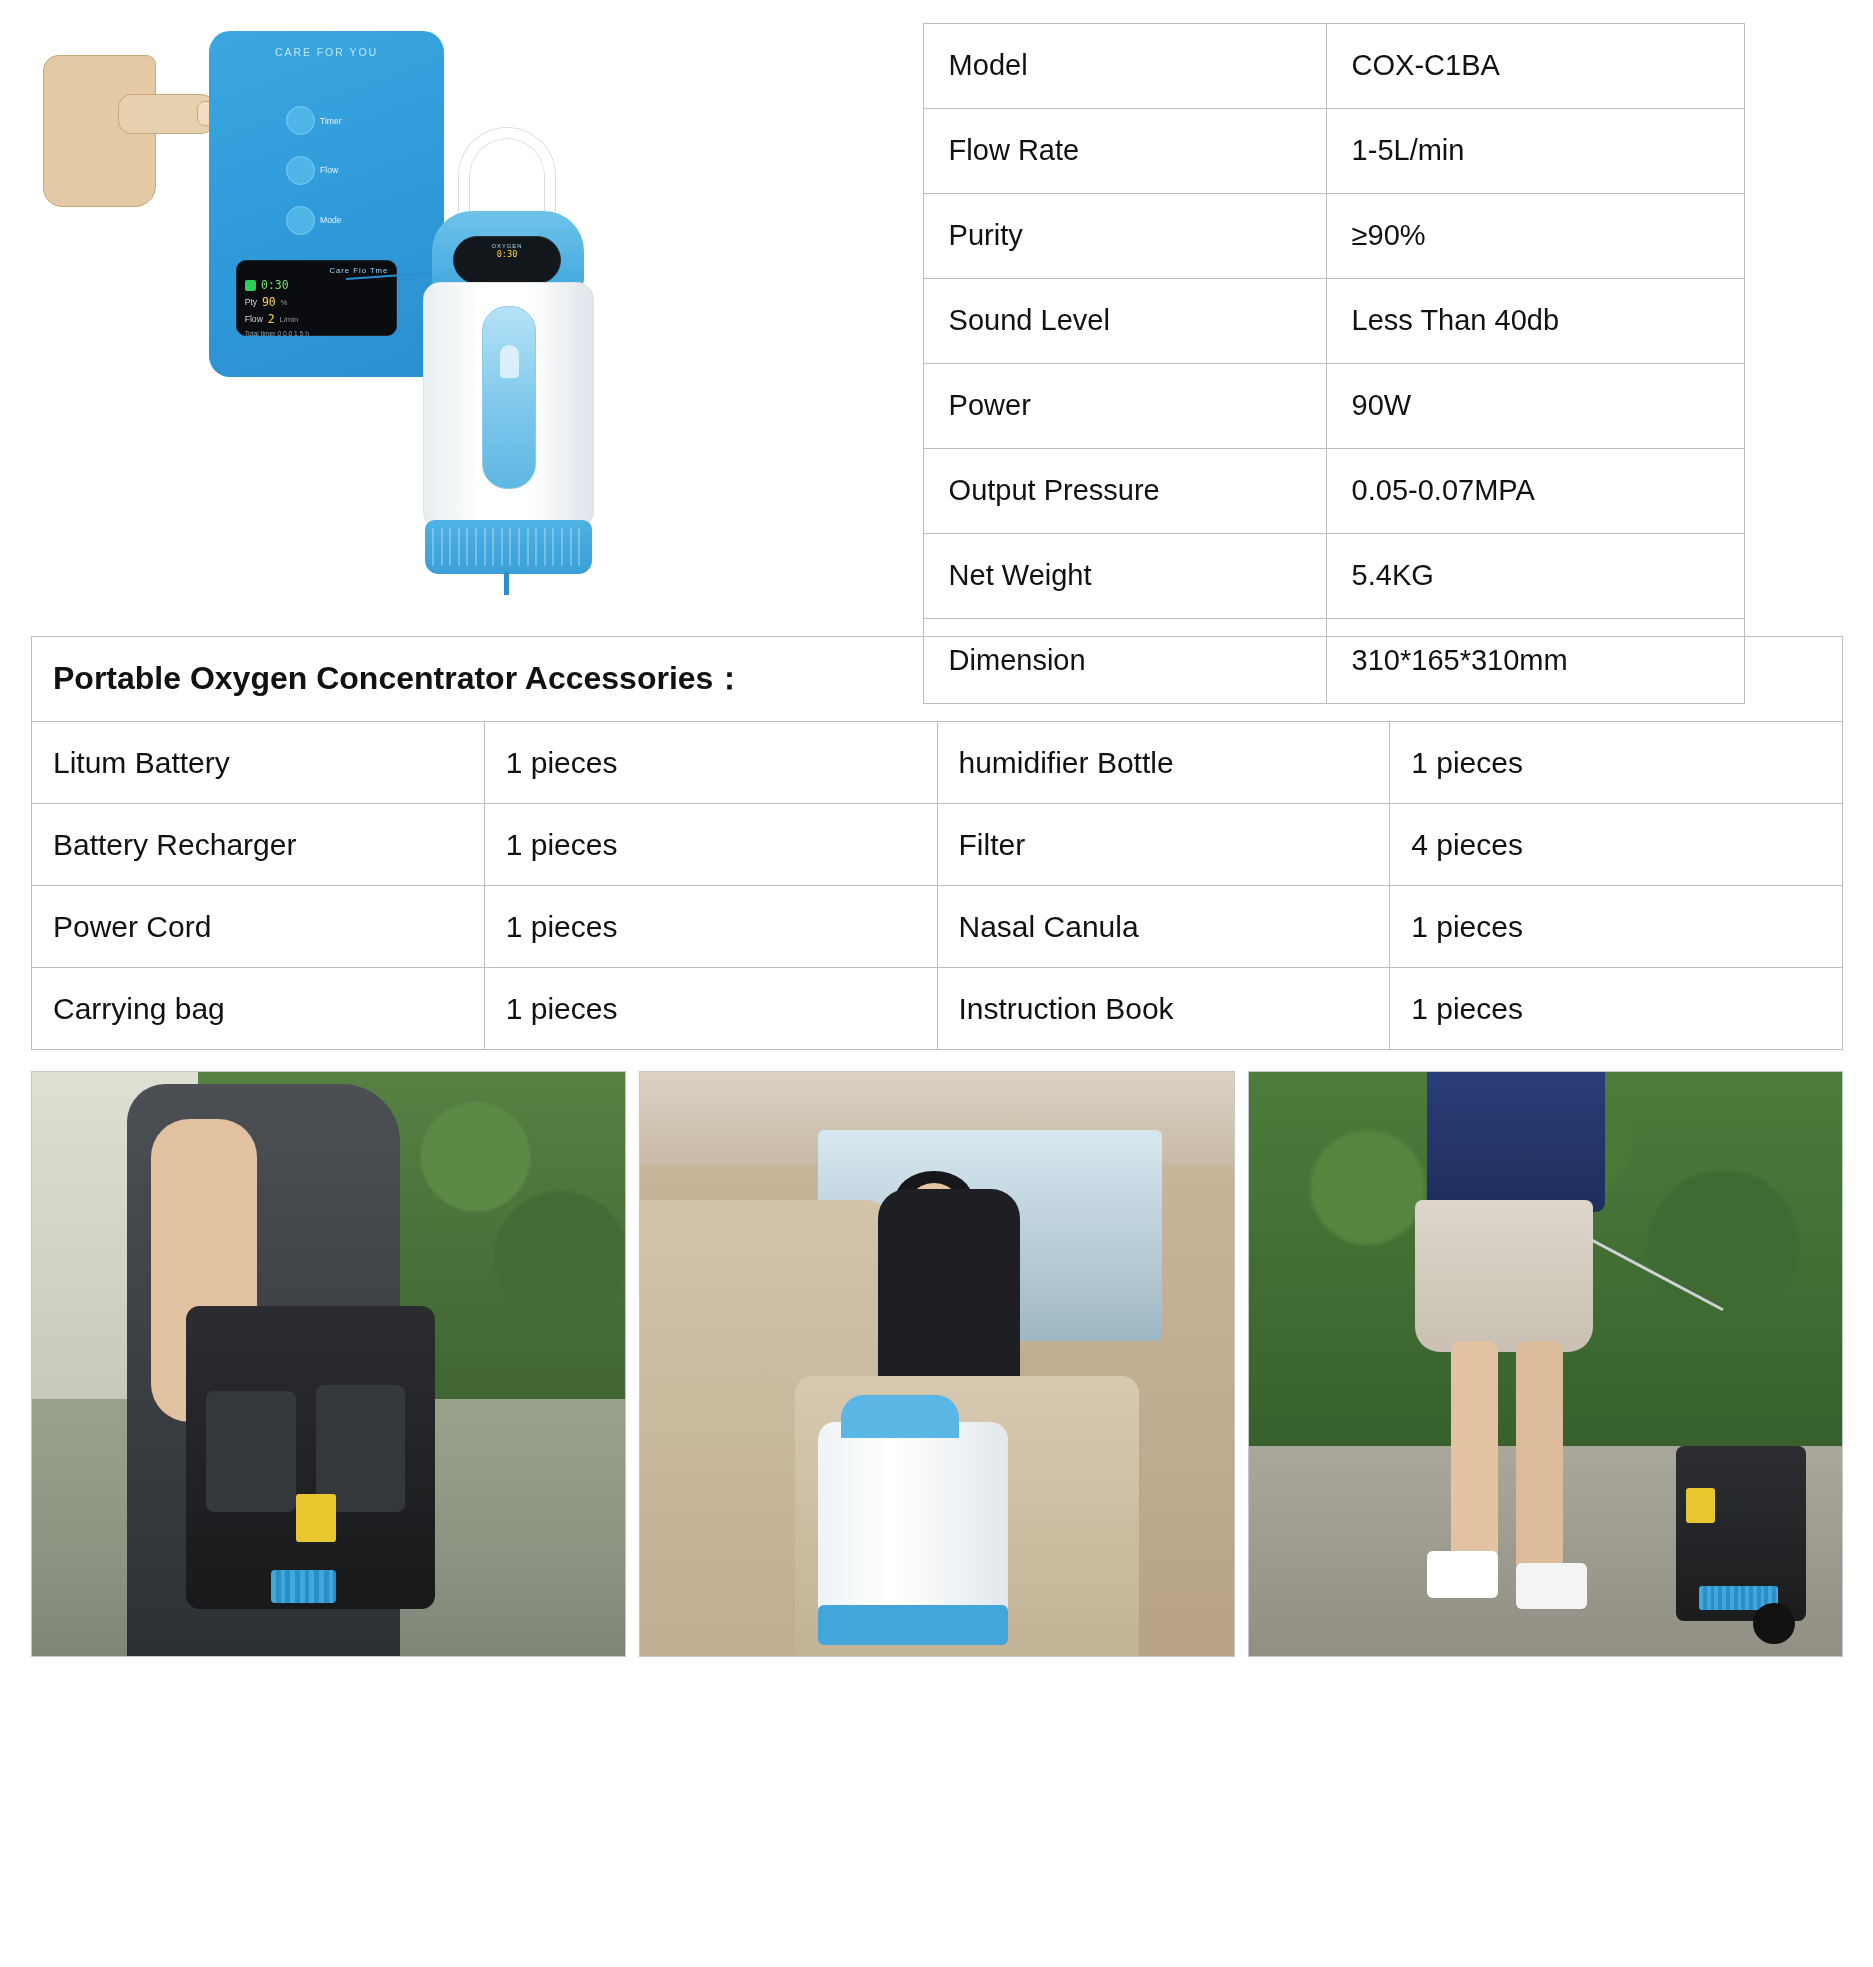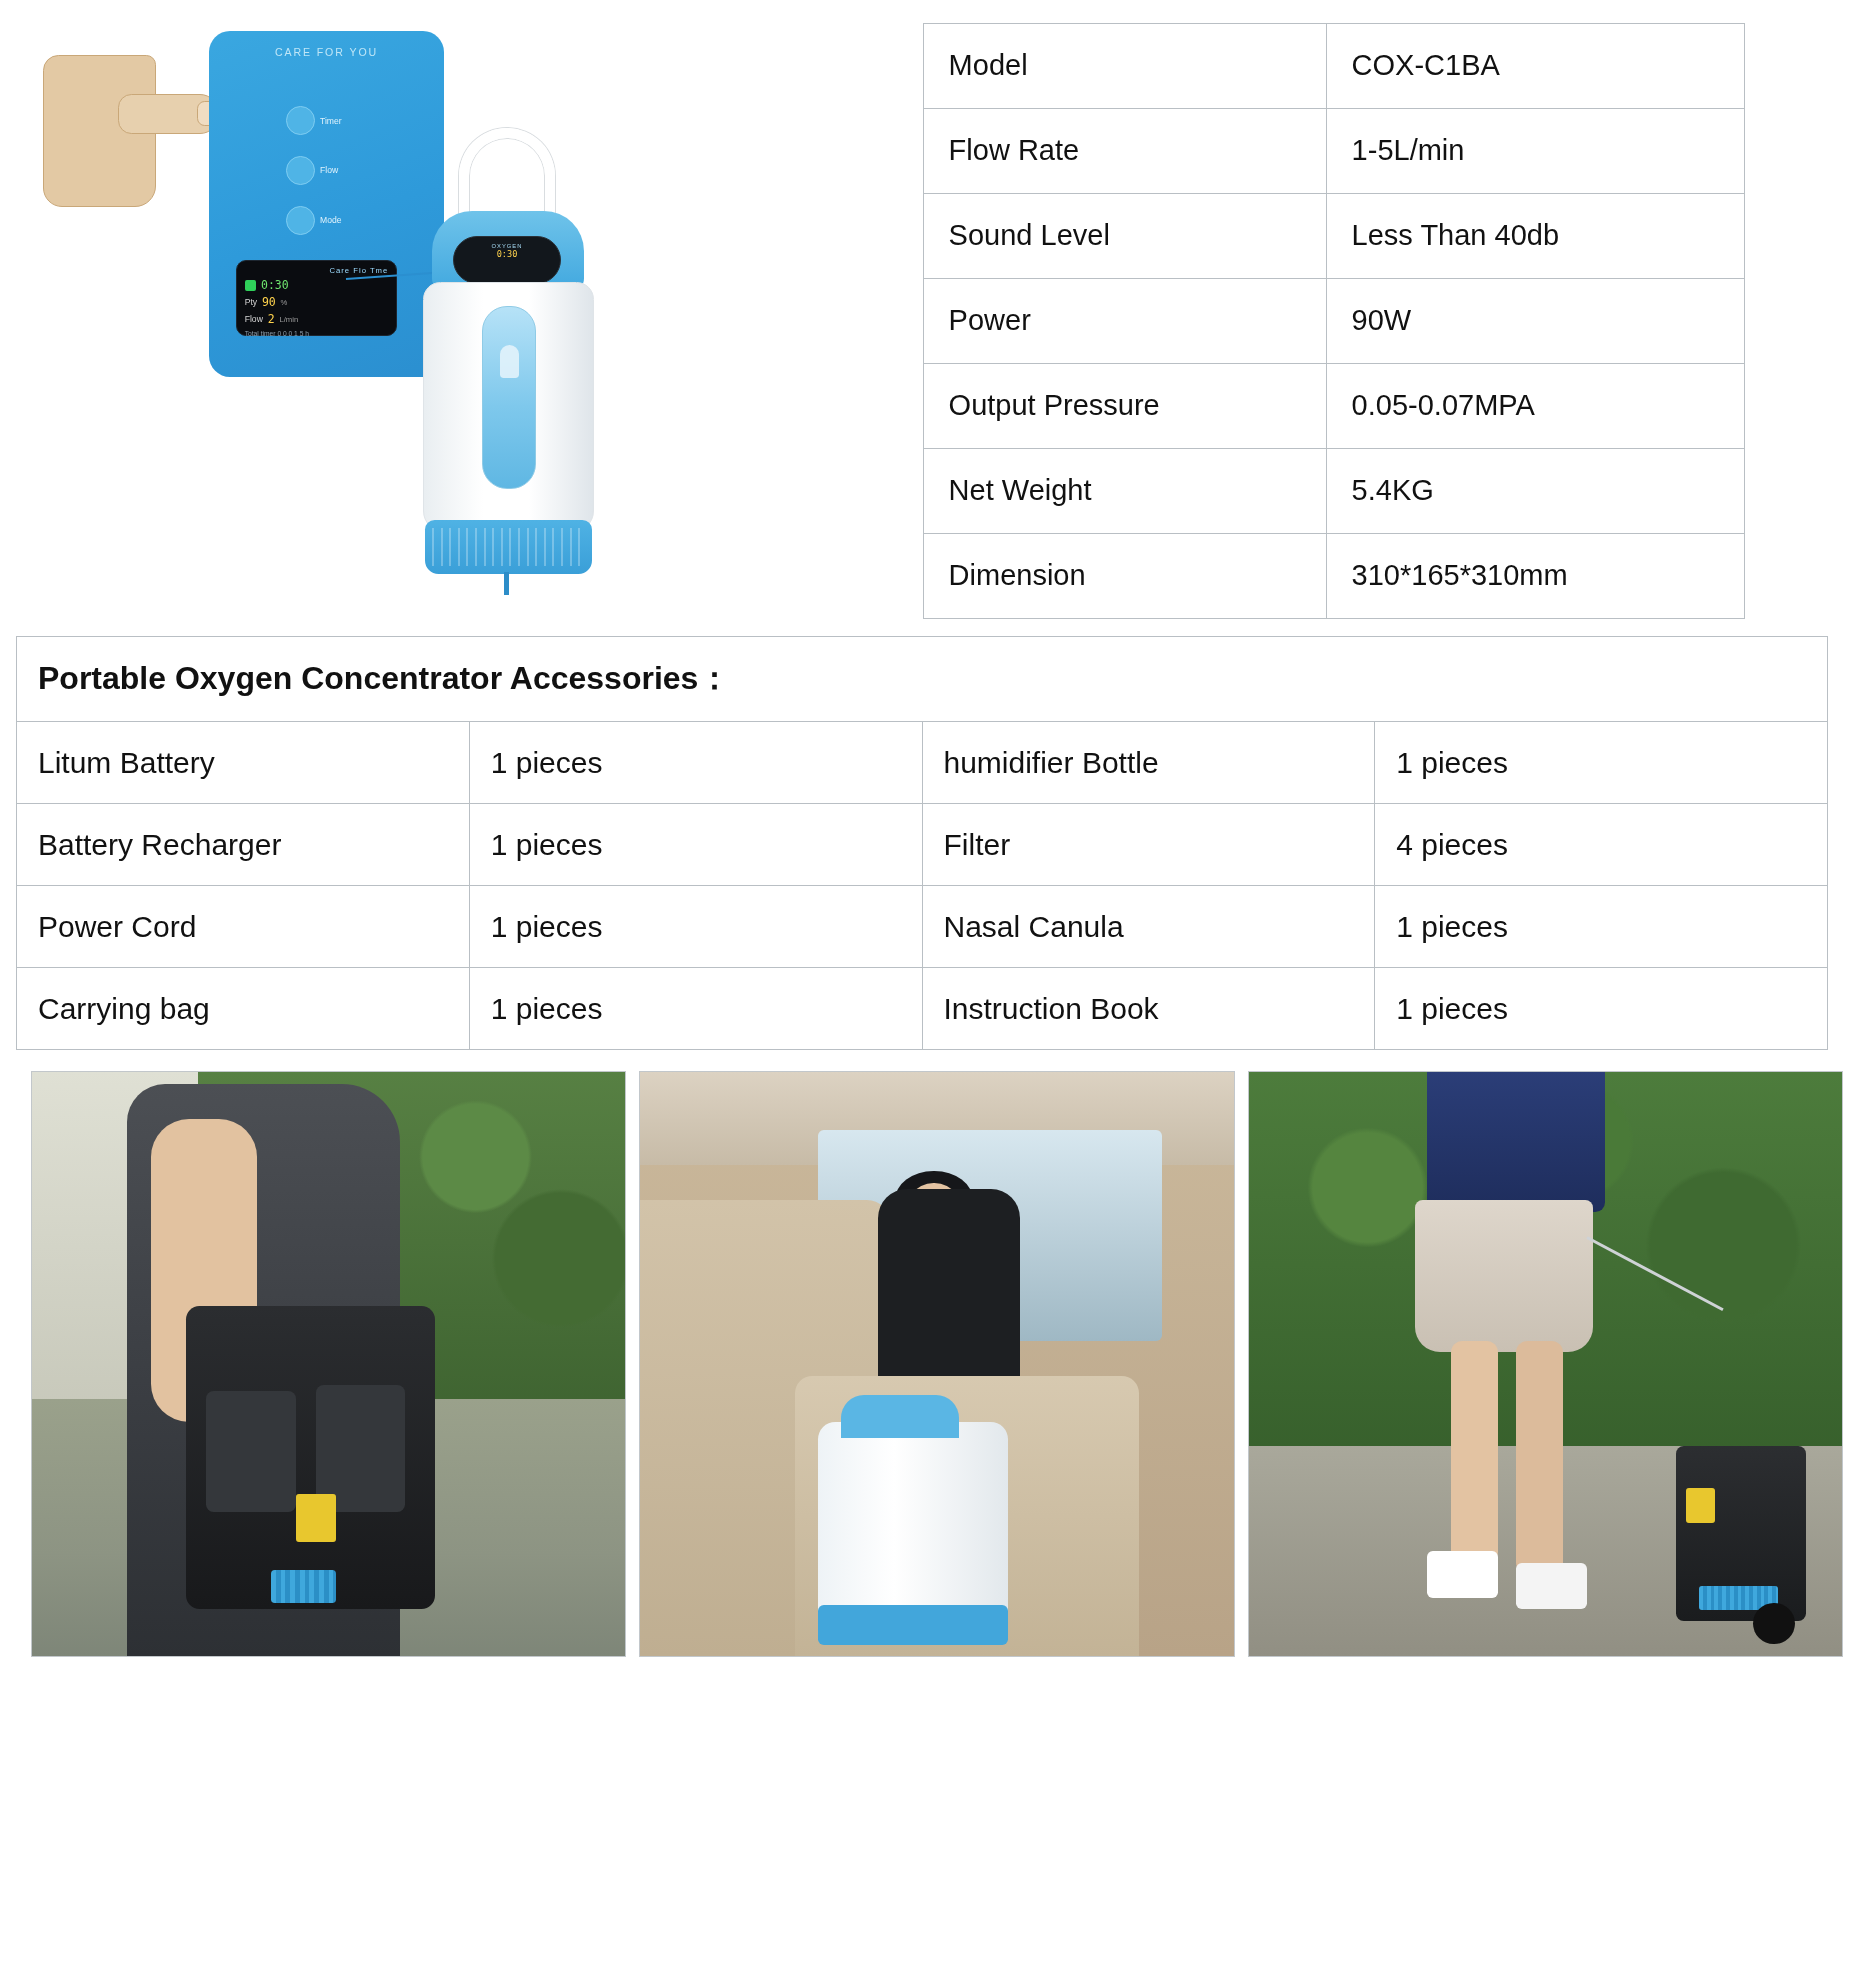--- a/index.html
+++ b/index.html
@@ -276,21 +276,21 @@
     font-size: 29px;
     vertical-align: middle;
     color: #111;
   }
   table.spec td.k { width: 403px; }
   table.spec td.v { width: 418px; }
 
   
   .acc-wrap {
     width: 1812px;
-    margin: 21px 0 0 16px;
+    margin: 21px 0 0 31px;
   }
   table.acc {
     width: 100%;
     border-collapse: collapse;
     table-layout: fixed;
   }
   table.acc td {
     border: 1px solid #b9bfc4;
     height: 82px;
     padding: 0 21px;
@@ -550,20 +550,24 @@
   <div class="spec-wrap">
     <table class="spec">
       <tbody>
         <tr>
           <td class="k">Model</td>
           <td class="v">COX-C1BA</td>
         </tr>
         <tr>
           <td class="k">Flow Rate</td>
           <td class="v">1-5L/min</td>
+        </tr>
+        <tr>
+          <td class="k">Purity</td>
+          <td class="v">≥90%</td>
         </tr>
         <tr>
           <td class="k">Sound Level</td>
           <td class="v">Less Than  40db</td>
         </tr>
         <tr>
           <td class="k">Power</td>
           <td class="v">90W</td>
         </tr>
         <tr>

